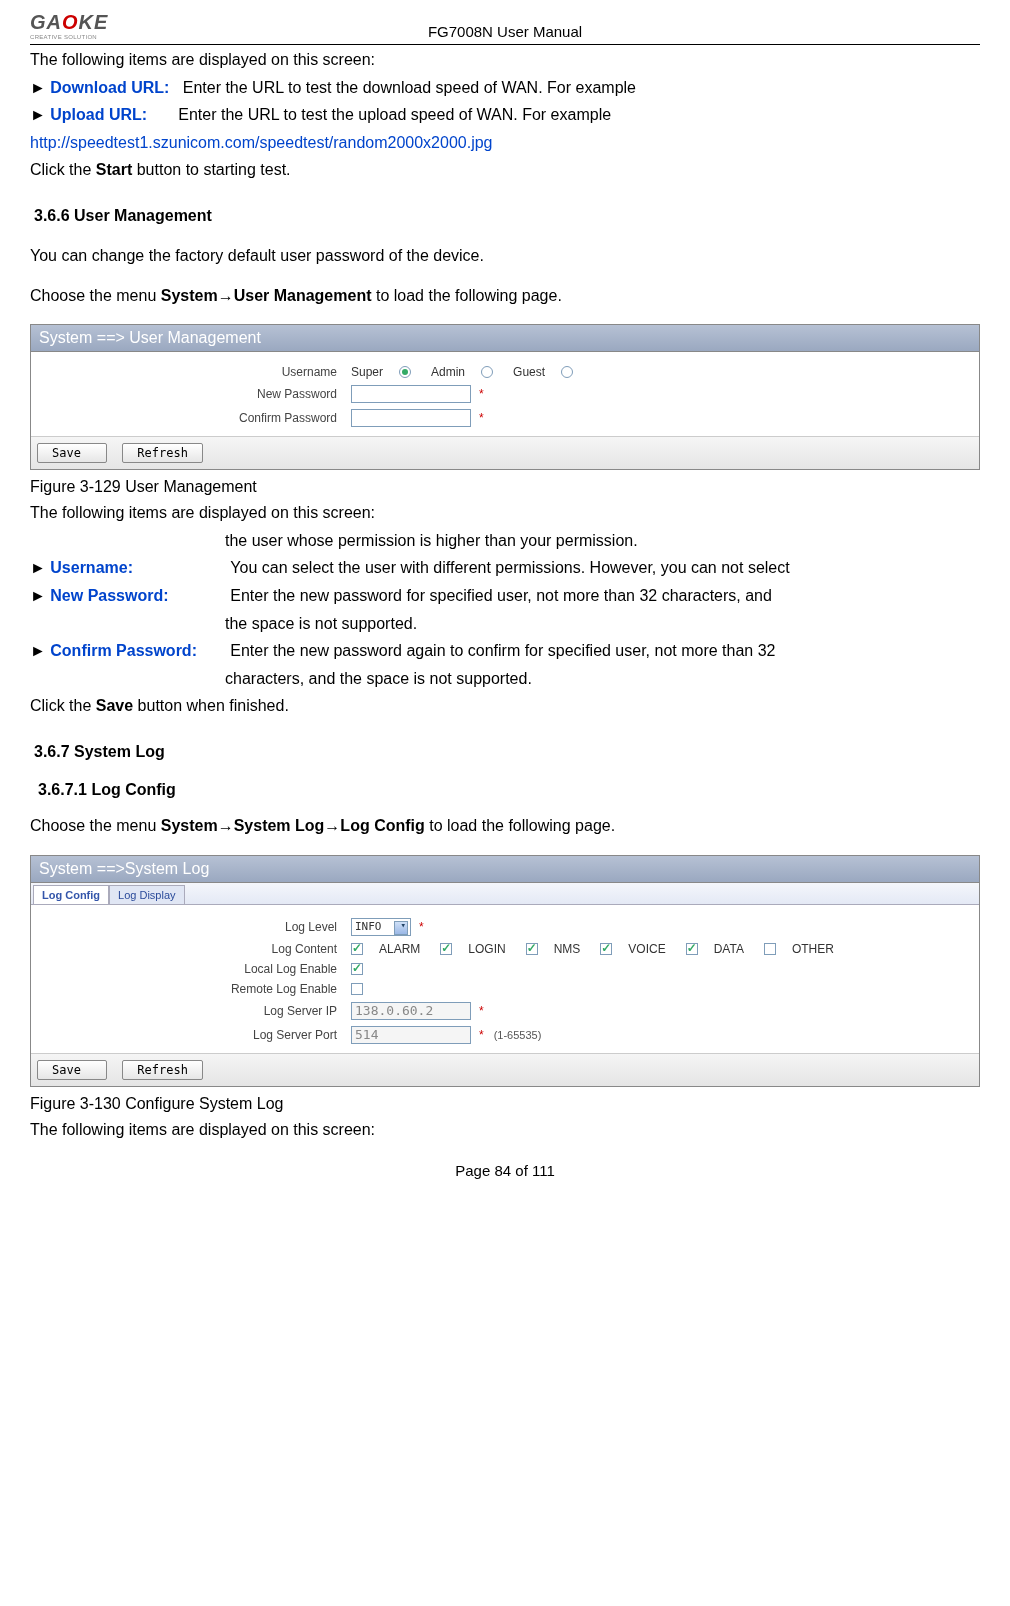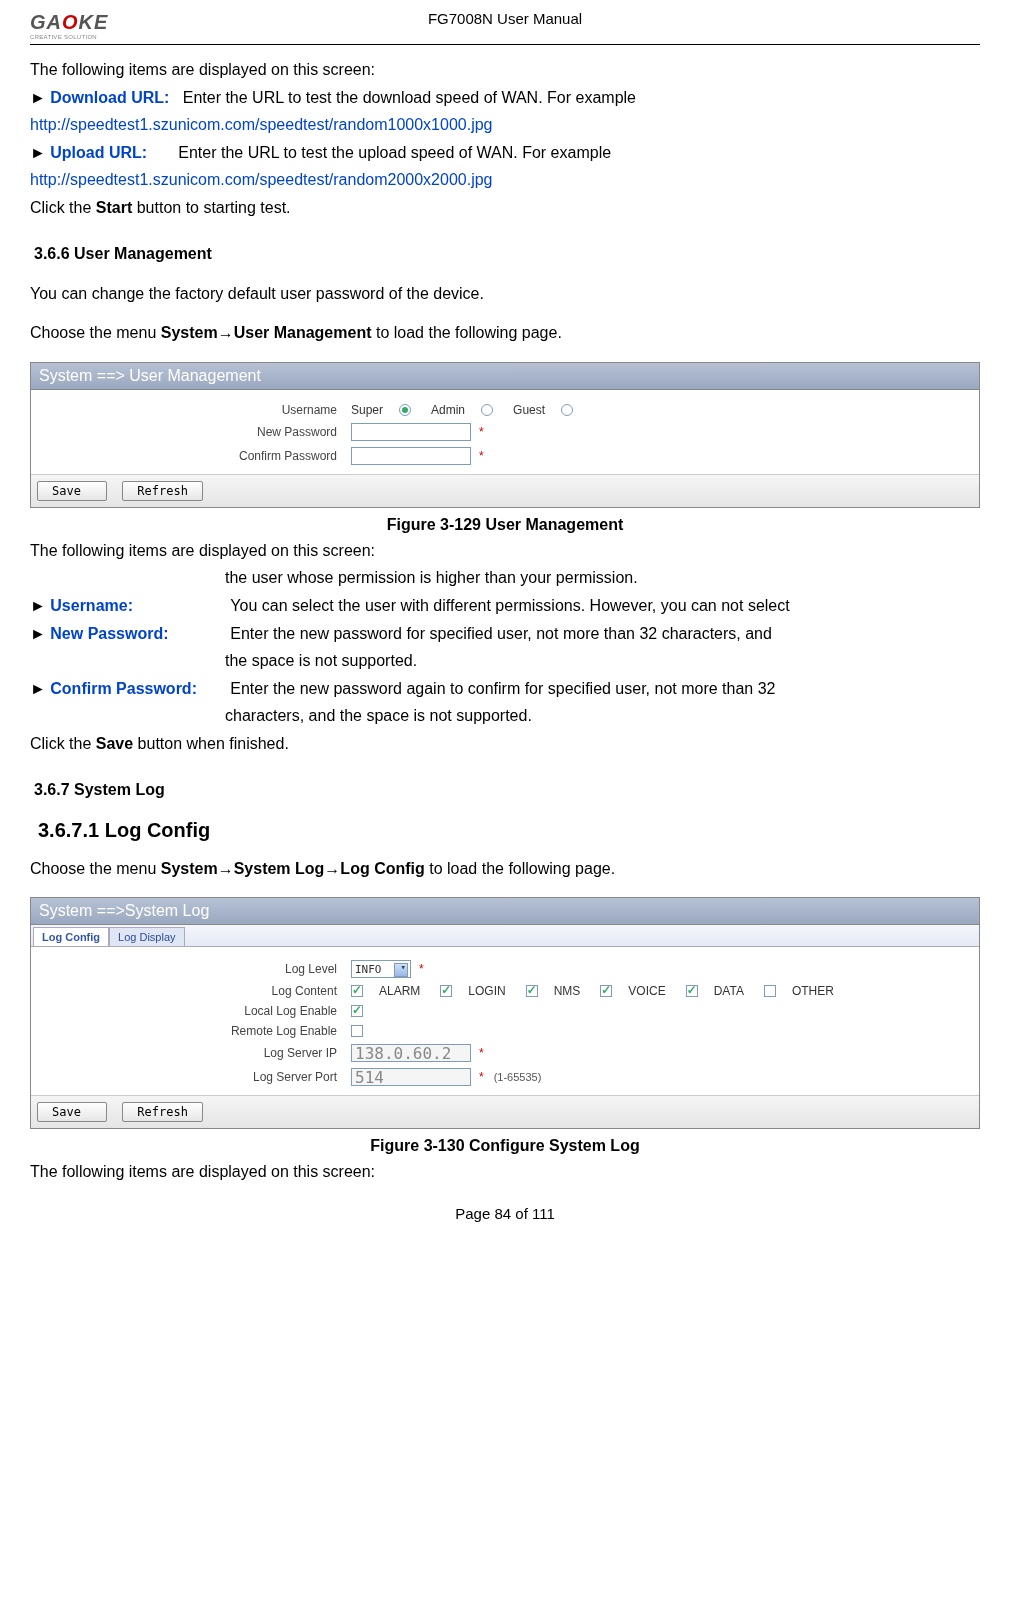--- a/index.html
+++ b/index.html
@@ -10,24 +10,24 @@
     padding: 0;
     background: #fff;
     color: #000;
     width: 1010px;
   }
   .page {
     padding: 10px 30px 20px 30px;
   }
   .top-header {
     display: flex;
-    align-items: flex-start;
+    align-items: flex-end;
     border-bottom: 1px solid #000;
     padding-bottom: 4px;
-    margin-bottom: 12px;
+    margin-bottom: 2px;
   }
   .logo {
     width: 130px;
     height: 30px;
     display: flex;
     flex-direction: column;
     justify-content: center;
   }
   .logo-main {
     font-size: 20px;
@@ -51,21 +51,21 @@
   .para { margin: 0 0 2px 0; line-height: 1.6; }
   .blue-bold { color: #0044cc; font-weight: bold; }
   .blue-link { color: #0044cc; }
   .bold { font-weight: bold; }
   h3.section {
     font-size: 16px;
     font-weight: bold;
     margin: 24px 0 18px 4px;
   }
   h4.subsection {
-    font-size: 20px;
+    font-size: 16px;
     font-weight: bold;
     margin: 20px 0 14px 8px;
   }
   .nav-line { margin: 14px 0 16px 0; }
   .figure-box {
     border: 1px solid #888;
     margin: 10px 0 8px 0;
     font-family: Tahoma, Verdana, sans-serif;
     font-size: 12px;
   }
@@ -97,21 +97,21 @@
     display: flex;
     align-items: center;
     gap: 6px;
     font-size: 12px;
     color: #333;
   }
   .text-input {
     width: 120px;
     height: 18px;
     border: 1px solid #7f9db9;
-    font-size: 16px;
+    font-size: 13px;
     padding: 0 3px;
     background: #fff;
     font-family: monospace;
     color: #888;
   }
   .text-input.disabled { background: #f5f5f5; }
   .req { color: #c00; margin-left: 2px; }
   .radio-dot, .check-box {
     display: inline-block;
     width: 12px; height: 12px;
@@ -149,22 +149,22 @@
     padding: 2px 14px;
     margin: 0 6px;
     font-size: 12px;
     font-family: monospace;
     background: linear-gradient(#fff,#e6e6e6);
     border: 1px solid #888;
     border-radius: 2px;
     cursor: pointer;
   }
   .fig-caption {
-    text-align: center;
-    font-weight: bold;
+    text-align: left;
+    font-weight: normal;
     margin: 6px 0 4px 0;
   }
   .desc-block { line-height: 1.6; }
   .desc-line { margin-bottom: 2px; }
   .desc-term { display: inline-block; min-width: 180px; }
   .desc-cont { margin-left: 195px; }
   .tabs {
     display: flex;
     background: linear-gradient(#f4f6fb,#e4e9f5);
     border-bottom: 1px solid #aab;
@@ -231,21 +231,20 @@
       <div class="logo-main">
         <span>GA</span><span class="red">O</span><span>KE</span>
       </div>
       <div class="logo-sub">CREATIVE SOLUTION</div>
     </div>
     <div class="header-title">FG7008N User Manual</div>
   </div>
 
   <p class="para">The following items are displayed on this screen:</p>
   <p class="para">► <span class="blue-bold">Download URL:</span>&nbsp;&nbsp;&nbsp;<span>Enter the URL to test the download speed of WAN. For example</span></p>
-  <p class="para blue-link">http://speedtest1.szunicom.com/speedtest/random1000x1000.jpg</p>
   <p class="para">► <span class="blue-bold">Upload URL:</span>&nbsp;&nbsp;&nbsp;&nbsp;&nbsp;&nbsp;&nbsp;<span>Enter the URL to test the upload speed of WAN. For example</span></p>
   <p class="para blue-link">http://speedtest1.szunicom.com/speedtest/random2000x2000.jpg</p>
   <p class="para"><span>Click the </span><span class="bold">Start</span><span> button to starting test.</span></p>
 
   <h3 class="section">3.6.6    User Management</h3>
   <p class="para">You can change the factory default user password of the device.</p>
   <p class="para nav-line"><span>Choose the menu </span><span class="bold">System→User Management</span><span> to load the following page.</span></p>
 
   <div class="figure-box">
     <div class="fb-title">System ==&gt; User Management</div>

